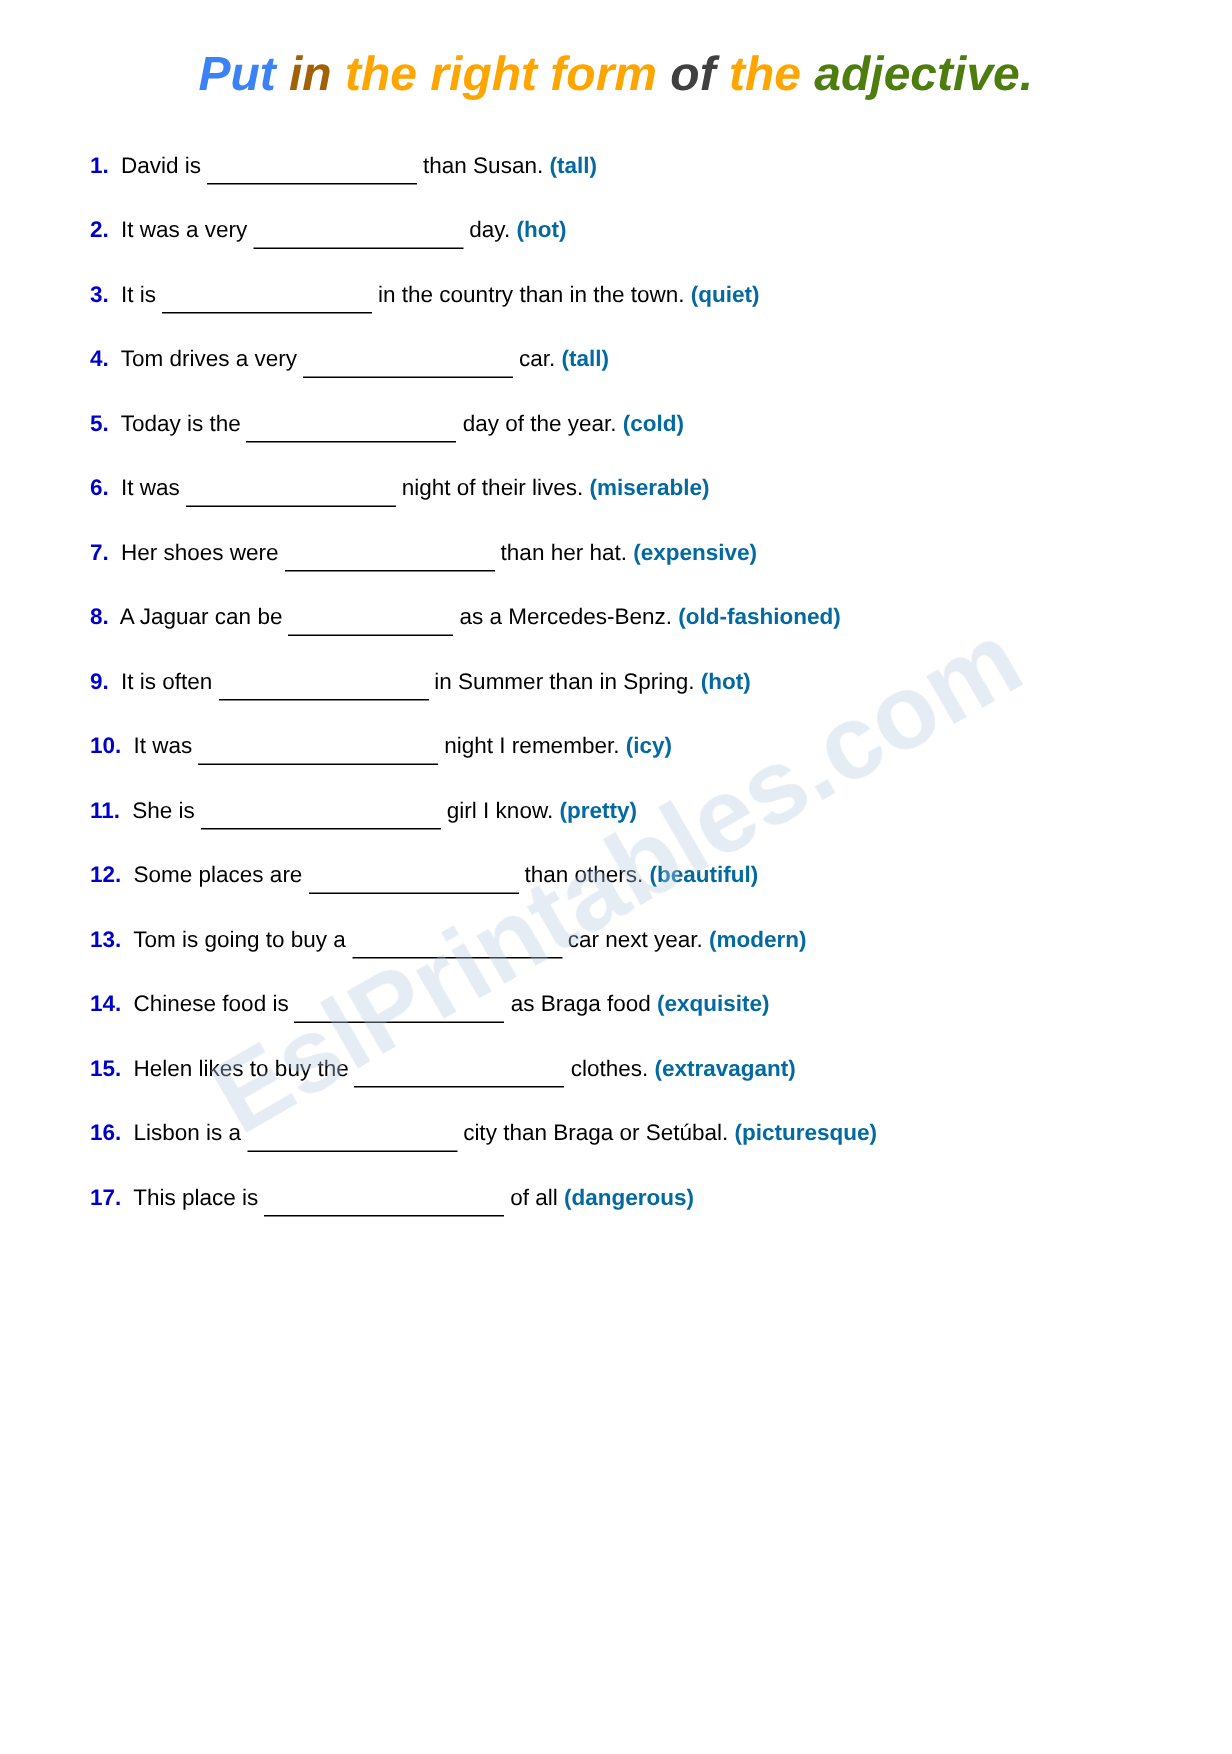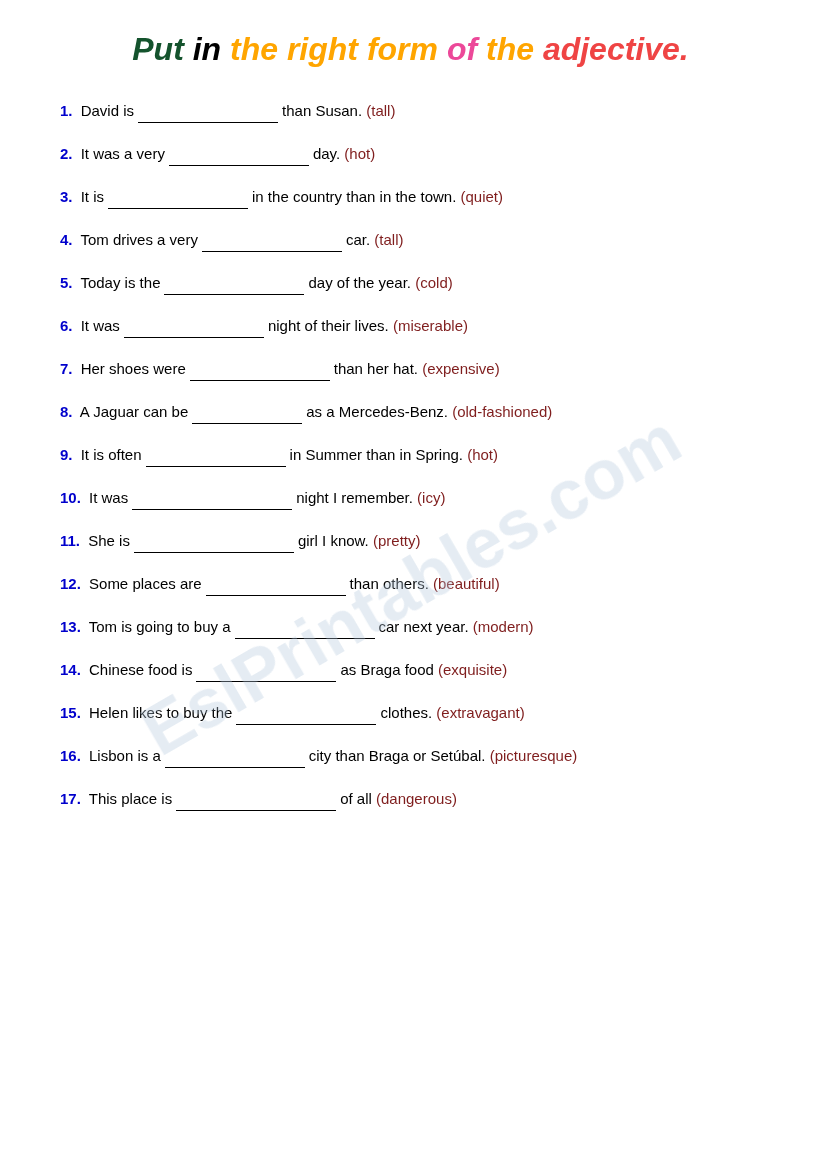--- a/index.html
+++ b/index.html
@@ -18,28 +18,28 @@
 
     .page-title {
       text-align: center;
       font-size: 32px;
       font-weight: bold;
       font-style: italic;
       margin-bottom: 30px;
       line-height: 1.2;
     }
 
-    .title-word-put { color: #14532d; }
-    .title-word-in { color: #000000; margin-top: 30px; }
+    .title-word-put { color: #3b82f6; }
+    .title-word-in { color: #a16207; margin-top: 30px; }
     .title-word-the { color: #FFA500; }
     .title-word-right { color: #FFA500; text-align: center; }
     .title-word-form { color: #FFA500; }
-    .title-word-of { color: #ec4899; }
+    .title-word-of { color: #404040; }
     .title-word-the2 { color: #FFA500; }
-    .title-word-adjective { color: #ef4444; }
+    .title-word-adjective { color: #4d7c0f; }
 
     .exercise-list {
       list-style: none;
       padding: 0;
     }
 
     .exercise-item {
       margin-bottom: 18px;
       font-size: 15px;
       color: #000000;
@@ -62,22 +62,22 @@
 
     .blank-short {
       min-width: 110px;
     }
 
     .blank-long {
       min-width: 160px;
     }
 
     .hint {
-      color: #7f1d1d;
-      font-weight: normal;
+      color: #0369a1;
+      font-weight: bold;
     }
 
     .watermark {
       position: fixed;
       top: 50%;
       left: 50%;
       transform: translate(-50%, -50%) rotate(-30deg);
       font-size: 70px;
       color: rgba(180, 200, 220, 0.35);
       font-weight: bold;

